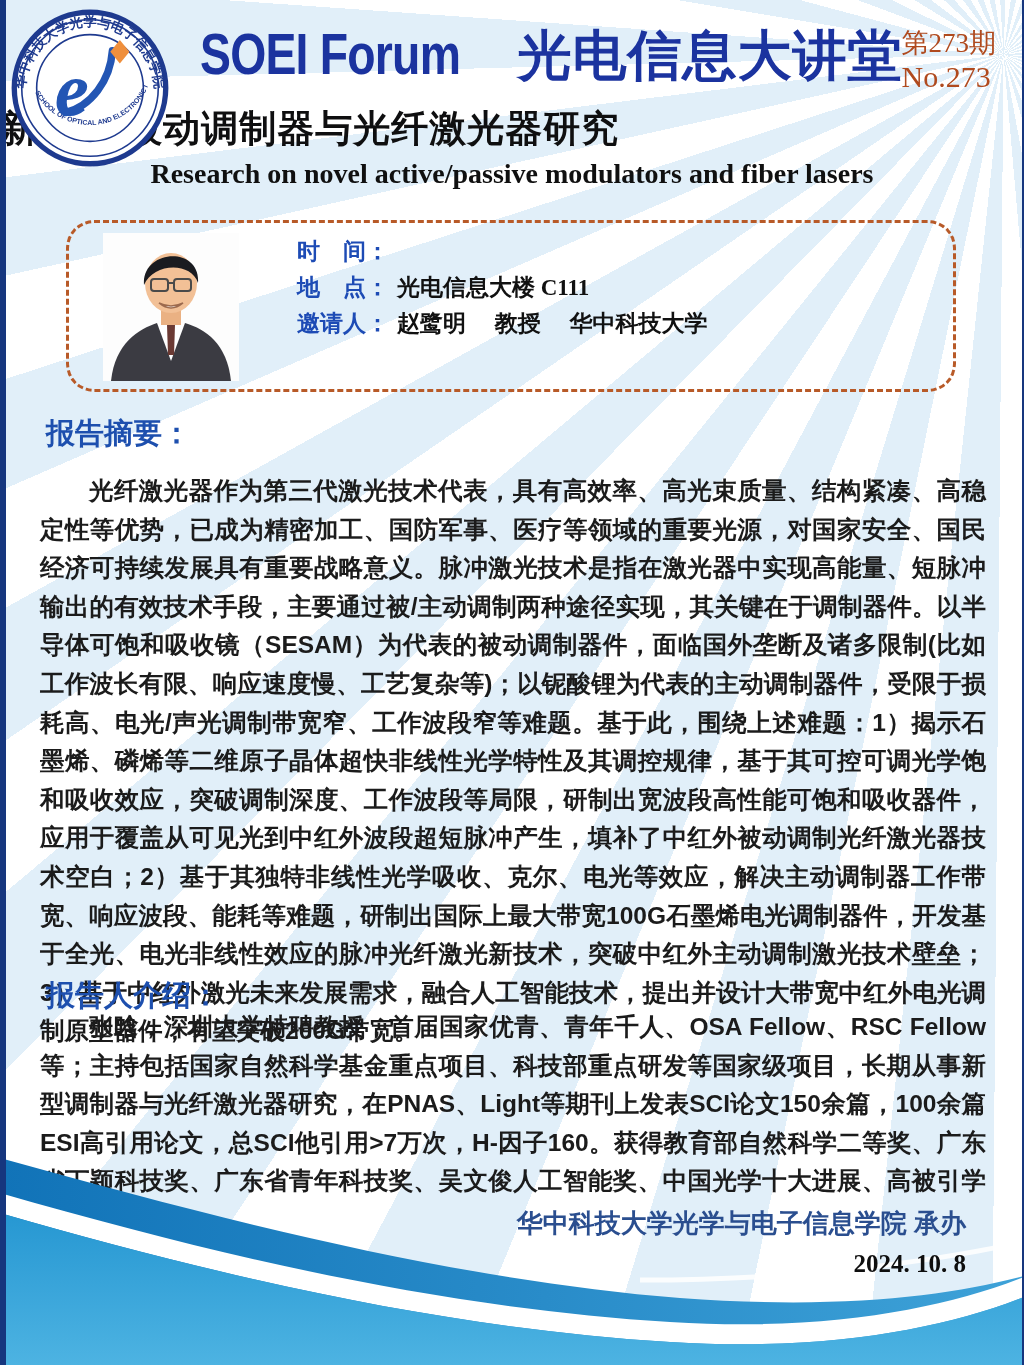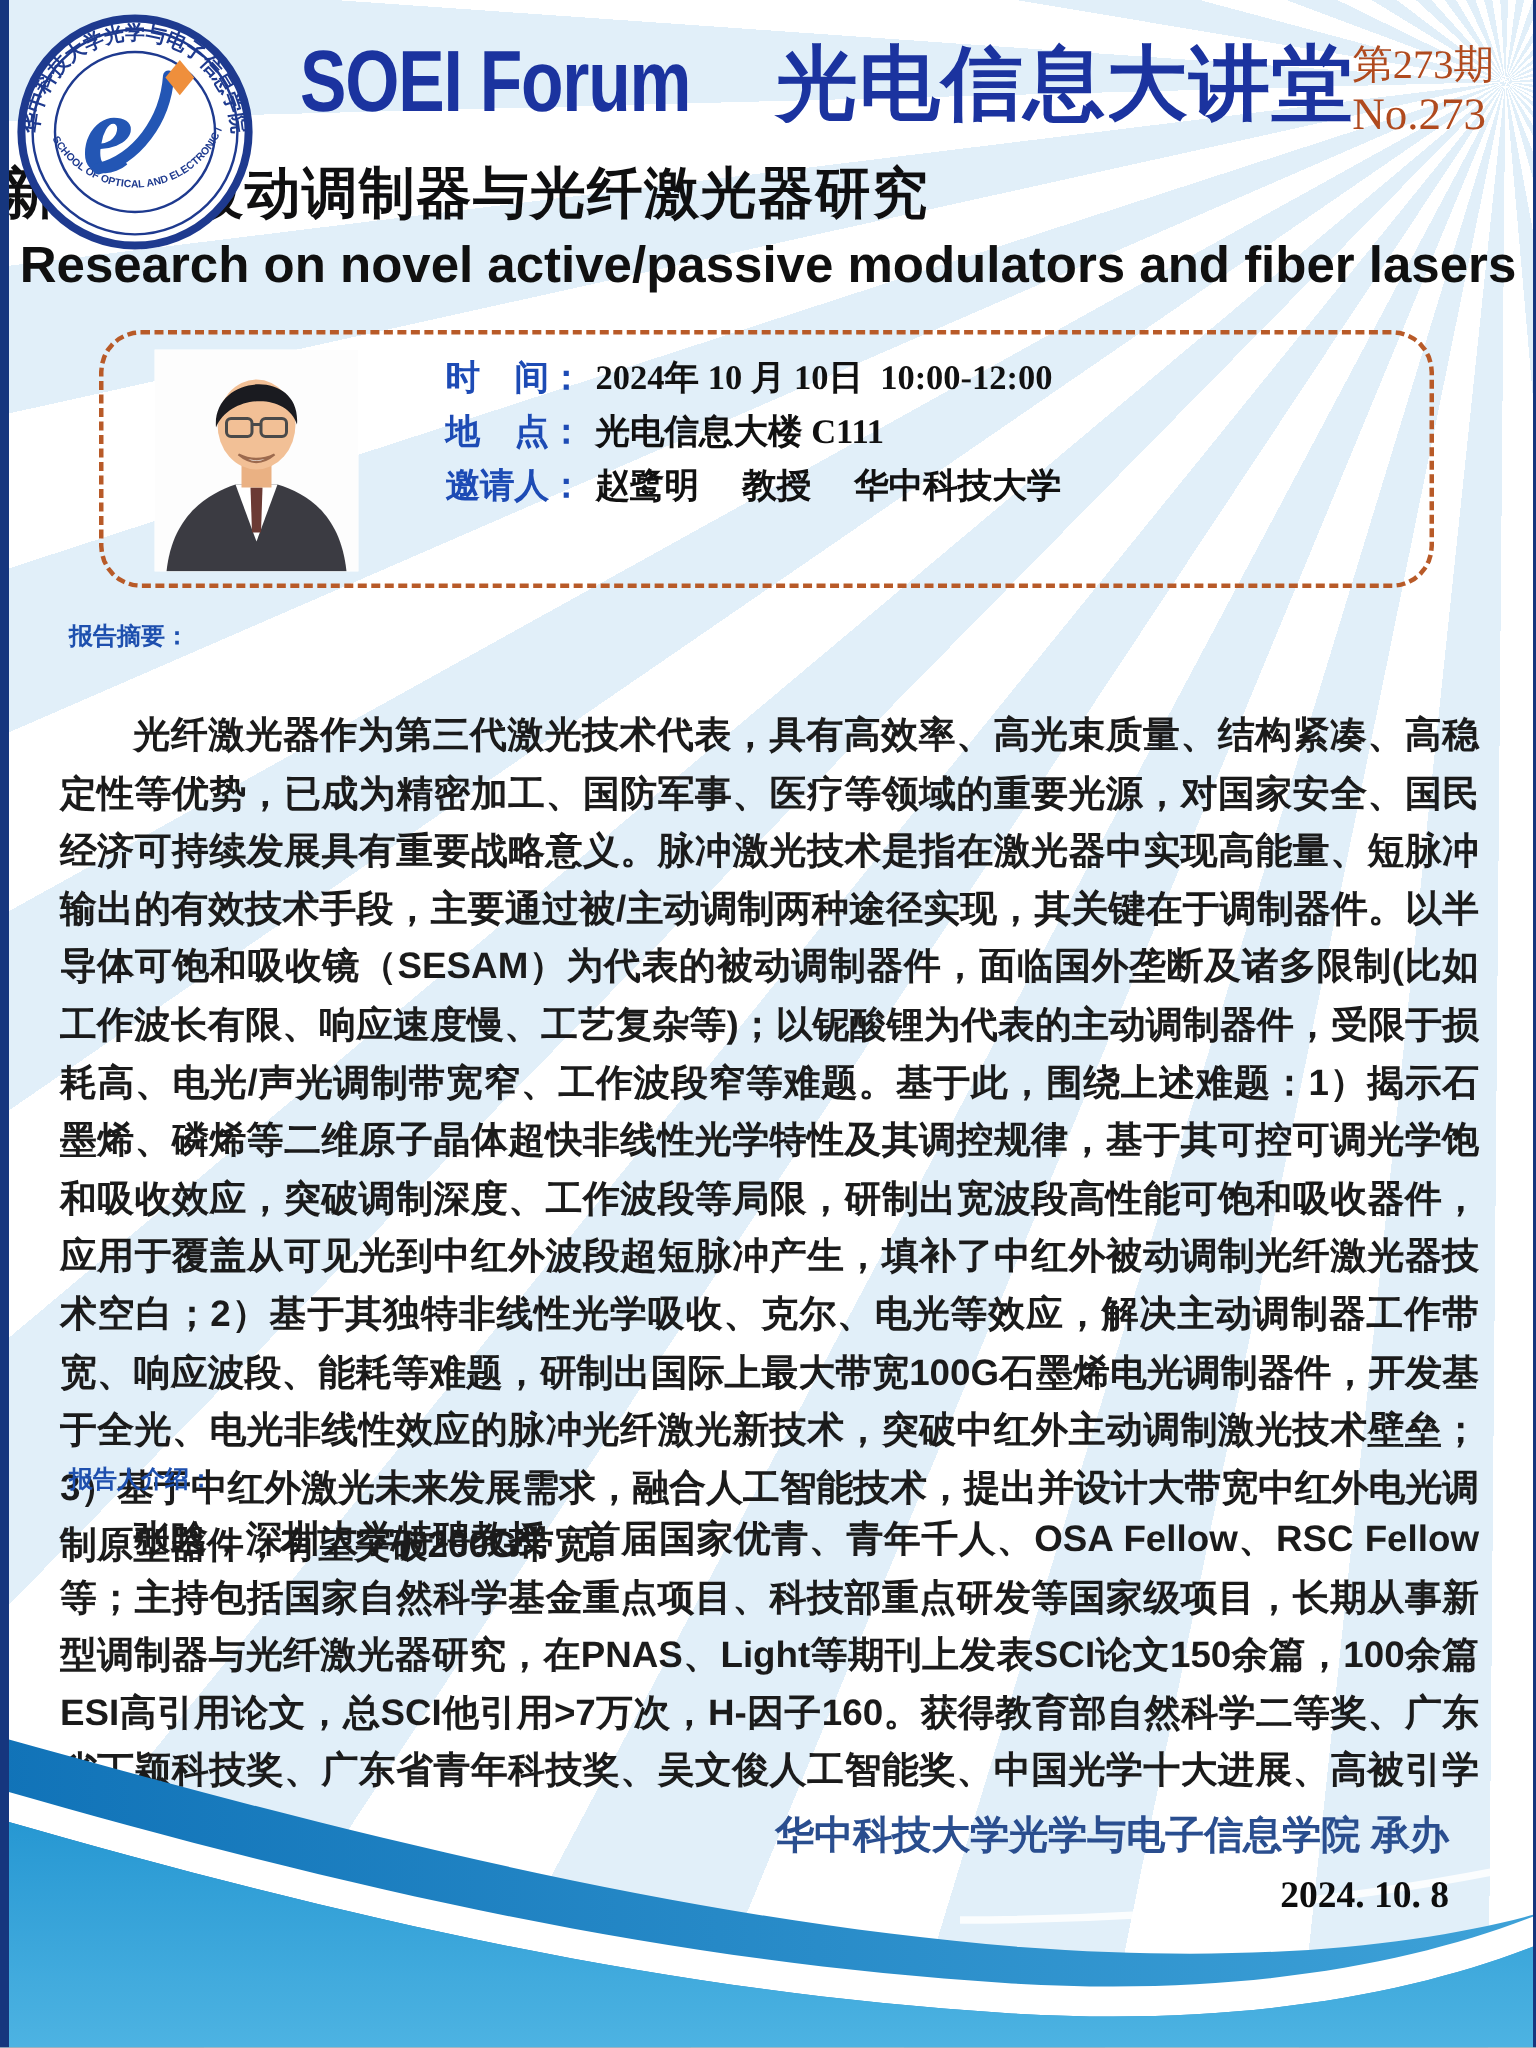--- a/index.html
+++ b/index.html
@@ -22,33 +22,33 @@
   .masthead .en{display:inline-block; font-size:58px; font-weight:800;
     transform:scaleX(.8); transform-origin:left center; letter-spacing:-1px;}
   .masthead .cn{display:inline-block; font-size:54px; font-weight:900; margin-left:-12px; letter-spacing:1px;}
   .issue{position:absolute; right:28px; top:26px; color:#b04a1e; text-align:left;
     font-family:"Liberation Serif", serif; font-weight:400; line-height:34px; z-index:2;}
   .issue .l1{font-size:27px;}
   .issue .l2{font-size:30px;}
   .title-cn{position:absolute; left:0; top:104px; width:100%; text-align:left;
     font-size:37px; font-weight:900; color:#0f0f10; letter-spacing:1px;}
   .title-en{position:absolute; left:0; top:158px; width:100%; text-align:center;
-    font-family:Liberation Sans, sans-serif; font-size:34px; font-weight:700; color:#101010;}
+    font-family:Liberation Serif, serif; font-size:28px; font-weight:700; color:#101010;}
 
   
   .info-box{position:absolute; left:66px; top:220px; width:884px; height:166px;
     border:3px dashed #b85a28; border-radius:28px; z-index:2;}
   .photo{position:absolute; left:34px; top:10px; width:136px; height:148px; background:#ffffff; overflow:hidden;}
   .info-rows{position:absolute; left:228px; top:13px; right:10px;}
   .info-row{display:flex; align-items:baseline; height:35px; margin-bottom:1px; white-space:pre;}
   .info-label{color:#1d4bb5; font-weight:800; font-size:23px;}
   .info-value{color:#111; font-weight:700; font-size:23px; font-family:"Liberation Serif", serif; margin-left:8px;}
 
   
-  .sec-heading{position:absolute; left:46px; color:#1d4fae; font-size:16px; font-weight:800;}
+  .sec-heading{position:absolute; left:46px; color:#1d4fae; font-size:29px; font-weight:800;}
   .para{position:absolute; left:40px; width:946px; color:#1b1b1b; font-size:24.5px;
     font-weight:700; line-height:38.6px; text-align:justify; text-indent:2em;}
   #abstract-heading{top:414px;}
   #abstract-text{top:472px;}
   #bio-heading{top:976px;}
   #bio-text{top:1008px;}
 
   
   .organizer{position:absolute; right:58px; top:1206px; color:#2a4e8f;
     font-size:26px; font-weight:800; z-index:4;}
@@ -110,21 +110,20 @@
         <path d="M41,52 C38,16 98,12 95,50 C88,28 50,30 41,52 Z" fill="#1a1b20"></path>
         <rect x="48" y="46" width="17" height="12" rx="3" fill="none" stroke="#4a4a4a" stroke-width="2"></rect>
         <rect x="71" y="46" width="17" height="12" rx="3" fill="none" stroke="#4a4a4a" stroke-width="2"></rect>
         <line x1="65" y1="50" x2="71" y2="50" stroke="#4a4a4a" stroke-width="2"></line>
         <path d="M56,70 Q68,80 80,70 Q68,76 56,70 Z" fill="#ffffff" stroke="#9c6a4e" stroke-width="1.5"></path>
       </svg>
     </div>
     <div class="info-rows">
       <div class="info-row">
         <span class="info-label">时　间：</span>
-        <span class="info-value">2024年 10 月 10日  10:00-12:00</span>
       </div>
       <div class="info-row">
         <span class="info-label">地　点：</span>
         <span class="info-value">光电信息大楼 C111</span>
       </div>
       <div class="info-row">
         <span class="info-label">邀请人：</span>
         <span class="info-value">赵鹭明　 教授　 华中科技大学</span>
       </div>
     </div>

